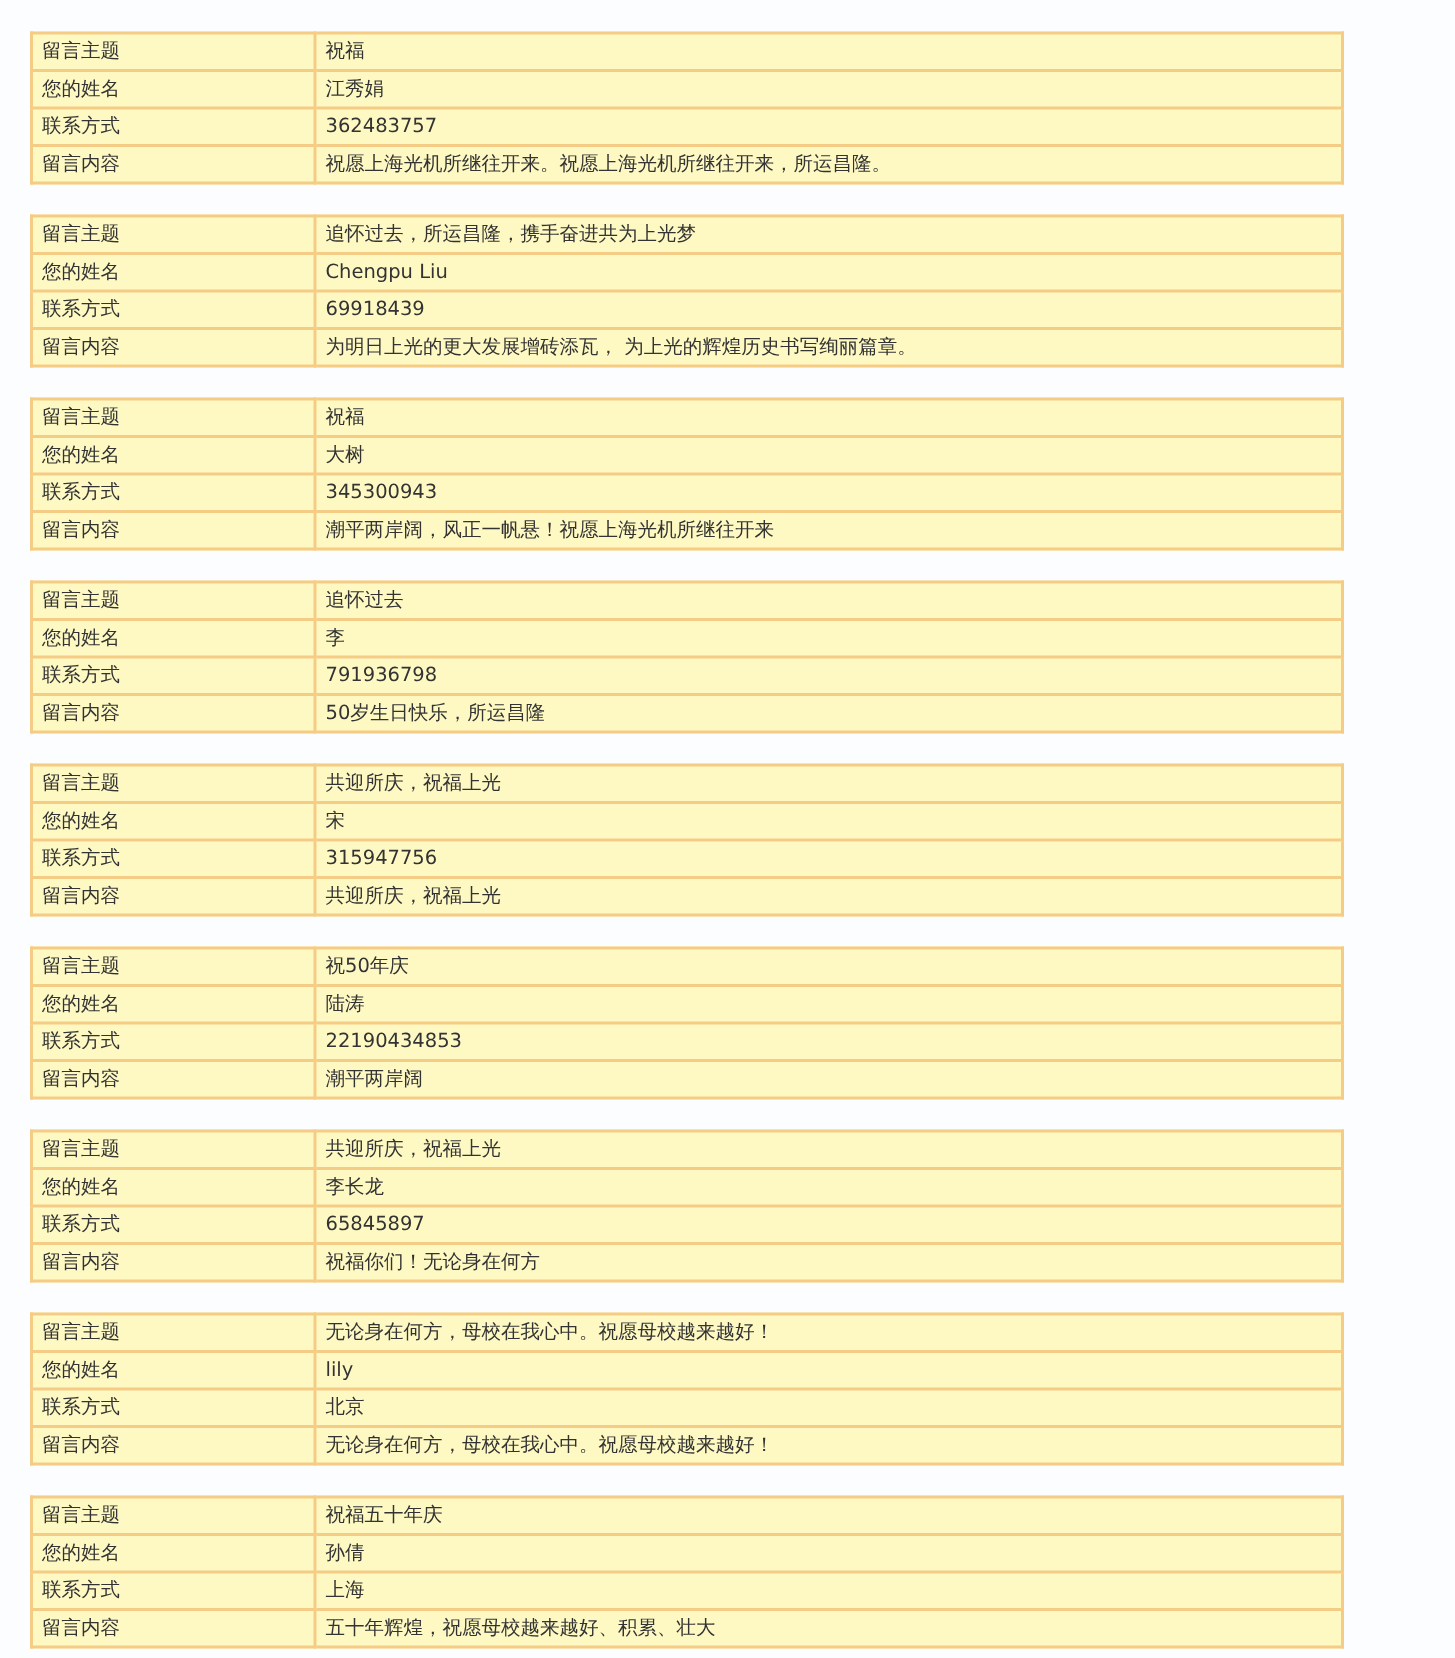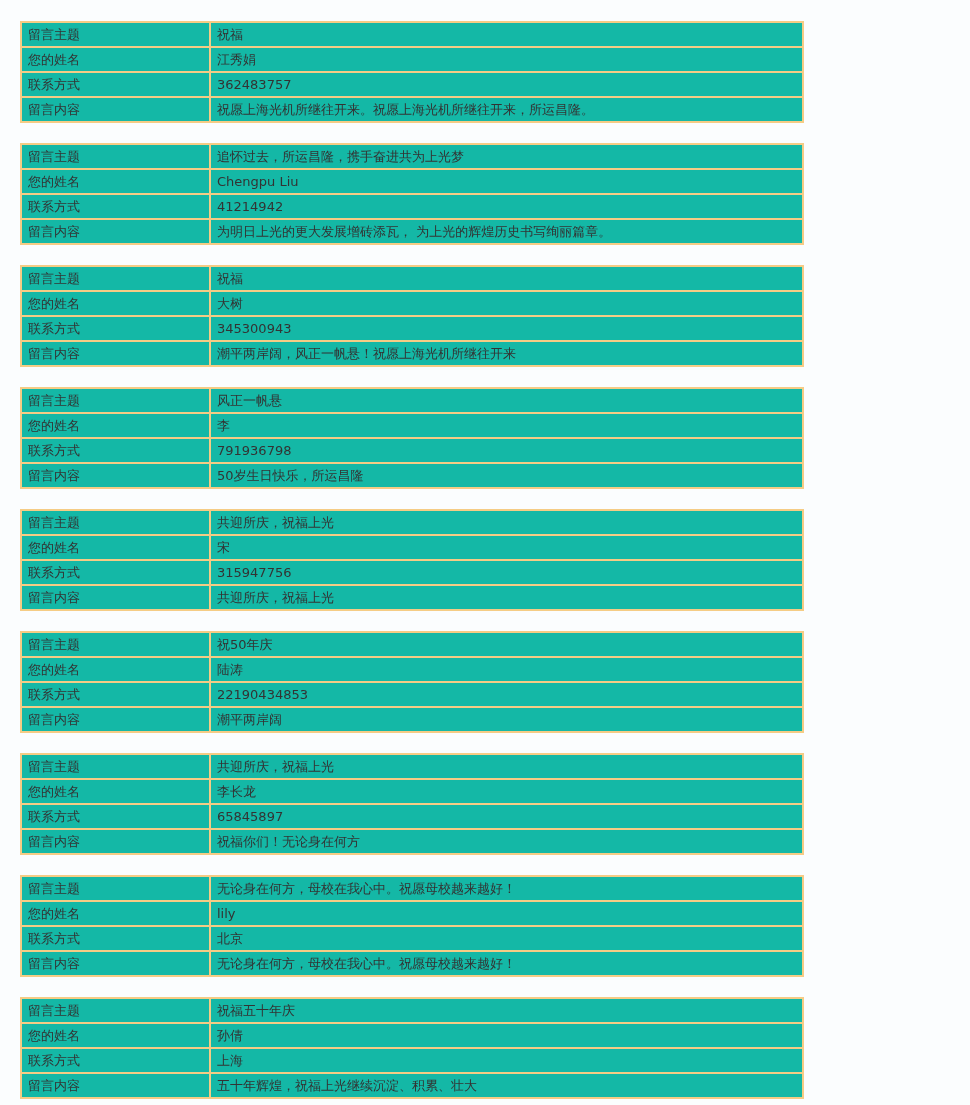--- a/index.html
+++ b/index.html
@@ -10,22 +10,22 @@
     font-size: 13px;
     color: #333333;
   }
   .page {
     width: 970px;
     box-sizing: border-box;
     padding: 21px 18px 10px 20px;
   }
   table.msg {
     border-collapse: collapse;
-    width: 784px;
-    background: #14b8a6;
+    width: 876px;
+    background: #fef9c3;
     margin-bottom: 20px;
     table-layout: fixed;
   }
   table.msg td {
     border: 2px solid #F5CC85;
     padding: 3px 6px;
     height: 17px;
     line-height: 17px;
     white-space: nowrap;
     overflow: hidden;
@@ -66,21 +66,21 @@
       <tr>
         <td class="lbl">留言主题</td>
         <td class="val">追怀过去，所运昌隆，携手奋进共为上光梦</td>
       </tr>
       <tr>
         <td class="lbl">您的姓名</td>
         <td class="val">Chengpu Liu</td>
       </tr>
       <tr>
         <td class="lbl">联系方式</td>
-        <td class="val">41214942</td>
+        <td class="val">69918439</td>
       </tr>
       <tr>
         <td class="lbl">留言内容</td>
         <td class="val">为明日上光的更大发展增砖添瓦， 为上光的辉煌历史书写绚丽篇章。</td>
       </tr>
     </tbody>
   </table>
 
   <table class="msg">
     <tbody>
@@ -100,21 +100,21 @@
         <td class="lbl">留言内容</td>
         <td class="val">潮平两岸阔，风正一帆悬！祝愿上海光机所继往开来</td>
       </tr>
     </tbody>
   </table>
 
   <table class="msg">
     <tbody>
       <tr>
         <td class="lbl">留言主题</td>
-        <td class="val">风正一帆悬</td>
+        <td class="val">追怀过去</td>
       </tr>
       <tr>
         <td class="lbl">您的姓名</td>
         <td class="val">李</td>
       </tr>
       <tr>
         <td class="lbl">联系方式</td>
         <td class="val">791936798</td>
       </tr>
       <tr>
@@ -217,19 +217,19 @@
       <tr>
         <td class="lbl">您的姓名</td>
         <td class="val">孙倩</td>
       </tr>
       <tr>
         <td class="lbl">联系方式</td>
         <td class="val">上海</td>
       </tr>
       <tr>
         <td class="lbl">留言内容</td>
-        <td class="val">五十年辉煌，祝福上光继续沉淀、积累、壮大</td>
+        <td class="val">五十年辉煌，祝愿母校越来越好、积累、壮大</td>
       </tr>
     </tbody>
   </table>
 </div>
 
 </div>
 
 </body></html>

